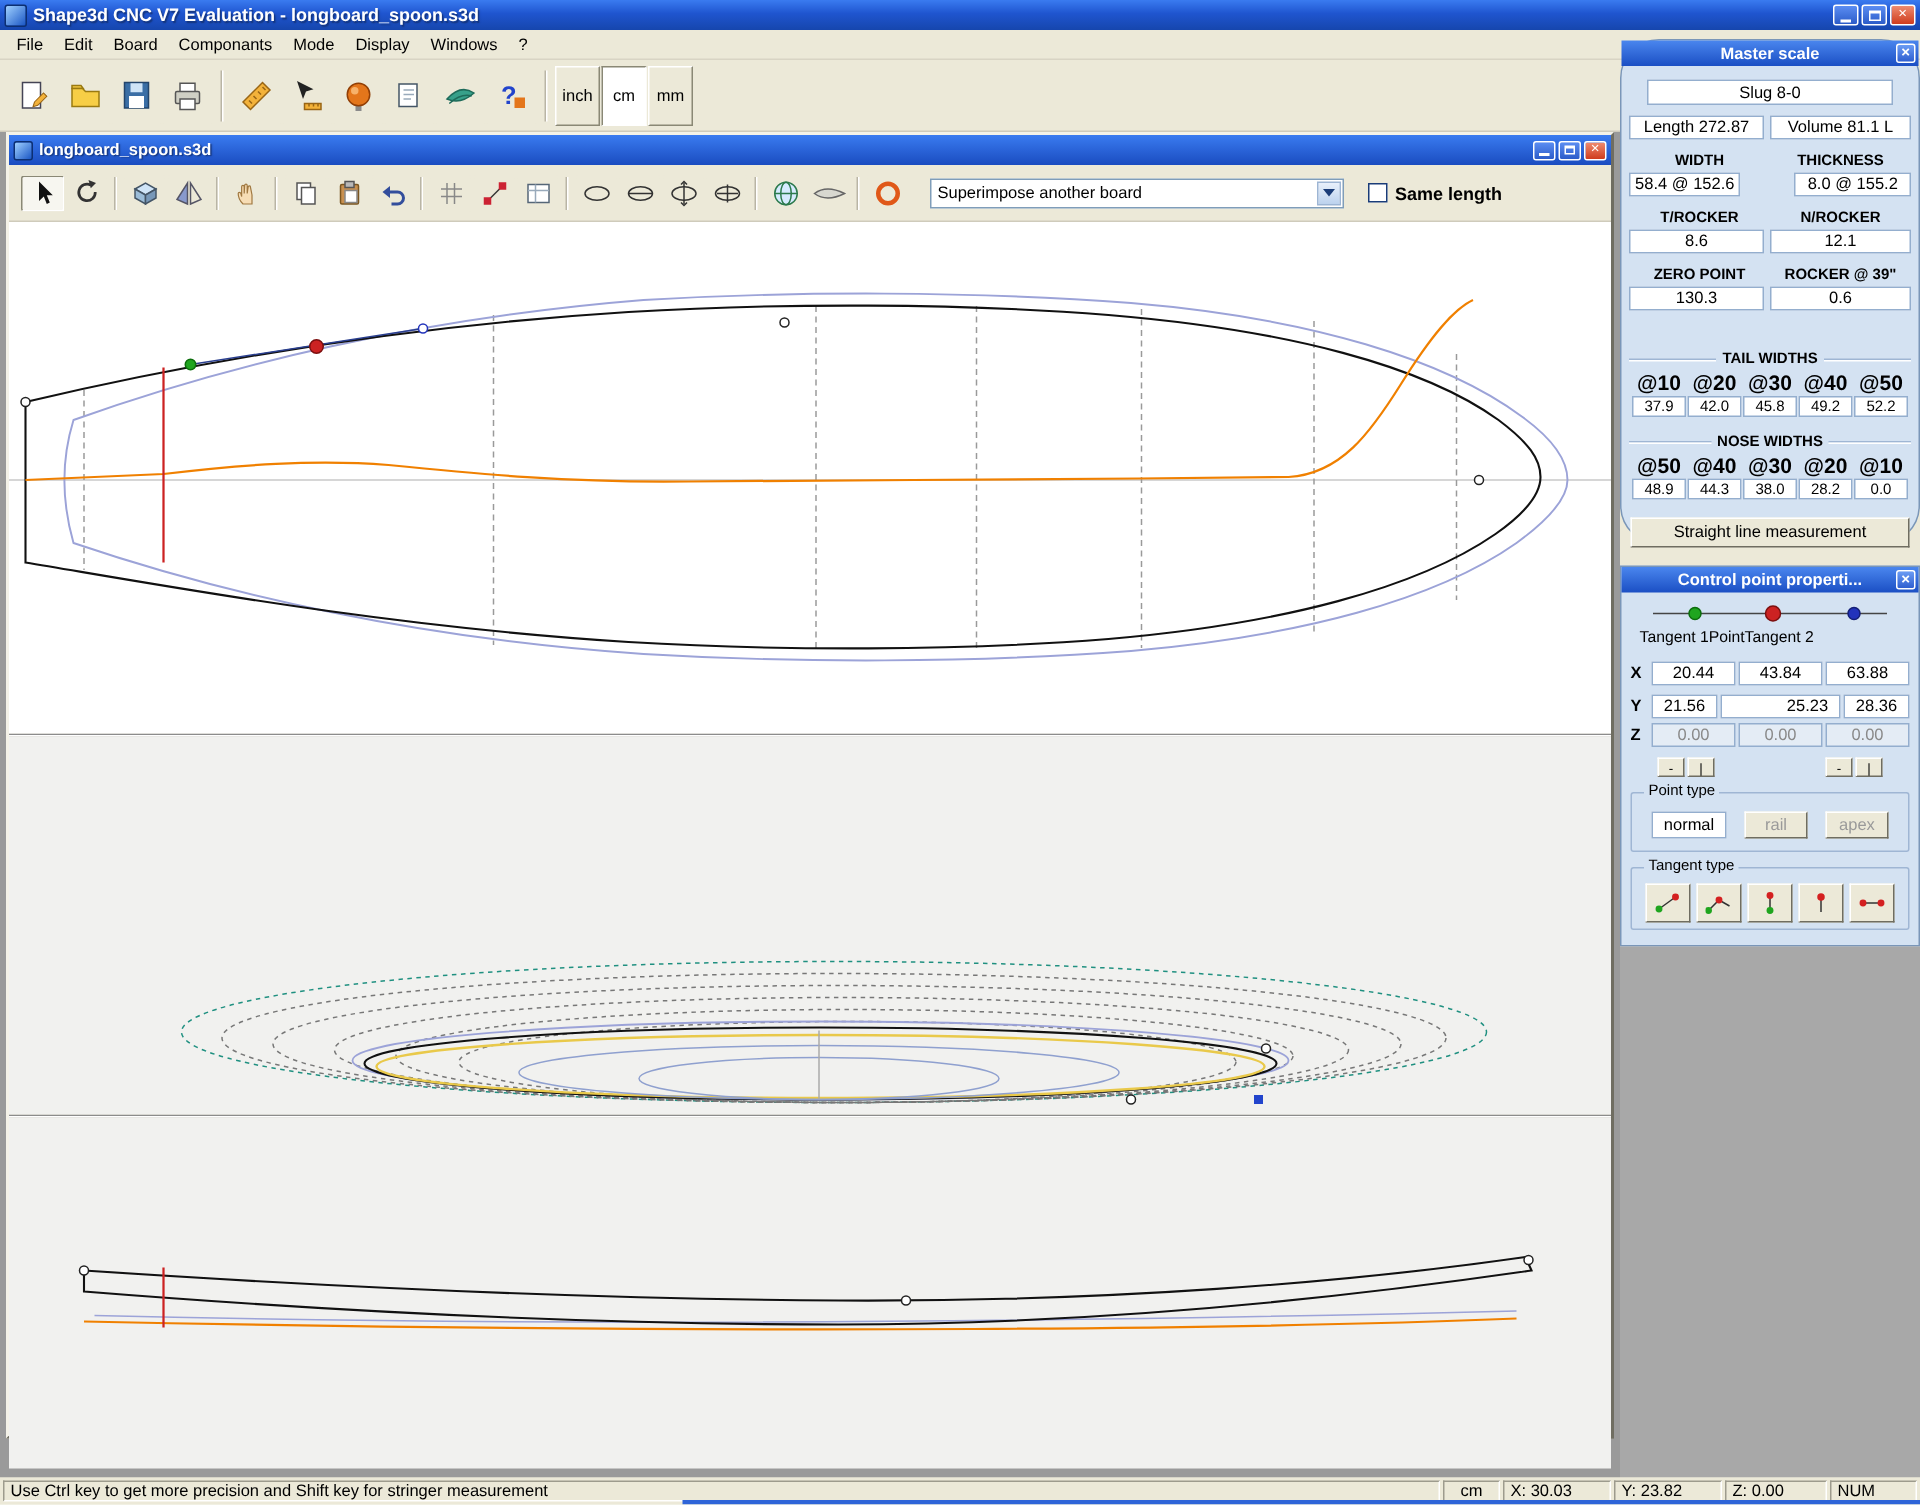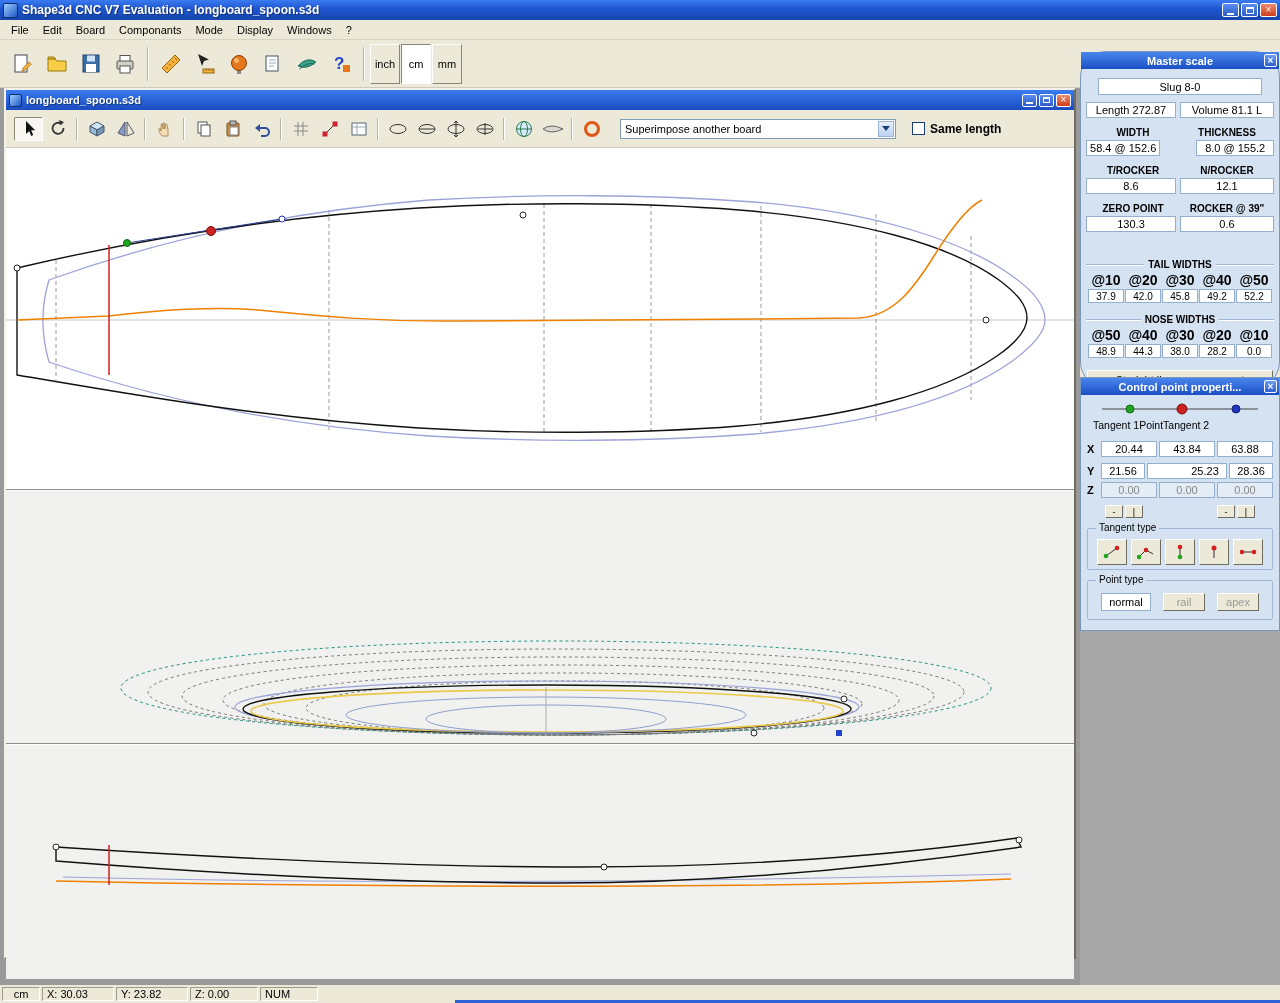--- a/index.html
+++ b/index.html
@@ -402,21 +402,21 @@
           <line x1="103" y1="100" x2="103" y2="140" stroke="#CC2222" stroke-width="1.5"></line>
           <circle cx="50" cy="102" r="3" fill="#fff" stroke="#222"></circle>
           <circle cx="598" cy="122" r="3" fill="#fff" stroke="#222"></circle>
           <circle cx="1013" cy="95" r="3" fill="#fff" stroke="#222"></circle>
         </svg>
       </div>
 
     </div>
   </div>
 
-  <div class="dock-panel" style="top:51px;height:337px;border-radius:26px;">
+  <div class="dock-panel" style="top:26px;height:337px;border-radius:26px;">
     <div class="dock-title">
       <span>Master scale</span>
       <div class="dock-close"><span>×</span></div>
     </div>
     <div class="field" style="width:164px;margin:9px auto 0 auto;height:17px;">
       <span>Slug 8-0</span>
     </div>
     <div class="ms-row" style="margin-top:7px;">
       <div class="field" style="width:90px;">
           <span>Length 272.87</span>
@@ -579,20 +579,29 @@
       <div style="display:flex;gap:2px;">
         <div class="push-btn mini-btn">-</div>
         <div class="push-btn mini-btn">|</div>
       </div>
       <div style="display:flex;gap:2px;">
         <div class="push-btn mini-btn">-</div>
         <div class="push-btn mini-btn">|</div>
       </div>
     </div>
 
+    <div class="groupbox" style="height:40px;">
+      <span class="gb-label">Point type</span>
+      <div style="display:flex;gap:12px;justify-content:center;margin-top:12px;">
+        <div class="pt-current">normal</div>
+        <div class="push-btn pt-btn">rail</div>
+        <div class="push-btn pt-btn">apex</div>
+      </div>
+    </div>
+
     <div class="groupbox" style="height:42px;">
       <span class="gb-label">Tangent type</span>
       <div style="display:flex;gap:4px;justify-content:center;margin-top:10px;">
         <div class="tt-btn">
           <svg width="18" height="16" viewBox="0 0 18 16">
               <line x1="3" y1="12" x2="14" y2="4" stroke="#333"></line>
               <circle cx="3" cy="12" r="2.3" fill="#1FA51F"></circle>
               <circle cx="14" cy="4" r="2.3" fill="#D42020"></circle>
             </svg>
         </div>
@@ -618,34 +627,28 @@
         </div>
         <div class="tt-btn">
           <svg width="18" height="16" viewBox="0 0 18 16">
               <line x1="2" y1="8" x2="16" y2="8" stroke="#333"></line>
               <circle cx="3" cy="8" r="2.3" fill="#D42020"></circle>
               <circle cx="15" cy="8" r="2.3" fill="#D42020"></circle>
             </svg>
         </div>
       </div>
     </div>
-
-    <div class="groupbox" style="height:40px;">
-      <span class="gb-label">Point type</span>
-      <div style="display:flex;gap:12px;justify-content:center;margin-top:12px;">
-        <div class="pt-current">normal</div>
-        <div class="push-btn pt-btn">rail</div>
-        <div class="push-btn pt-btn">apex</div>
-      </div>
-    </div>
   </div>
 
   <div id="right-filler"></div>
 
   <div id="statusbar">
+    <div class="sb-panel" style="flex:1;">
+        <span>Use Ctrl key to get more precision and Shift key for stringer measurement</span>
+      </div>
     <div class="sb-panel" style="width:38px;justify-content:center;">
         <span>cm</span>
       </div>
     <div class="sb-panel" style="width:72px;">
         <span>X: 30.03</span>
       </div>
     <div class="sb-panel" style="width:72px;">
         <span>Y: 23.82</span>
       </div>
     <div class="sb-panel" style="width:68px;">

